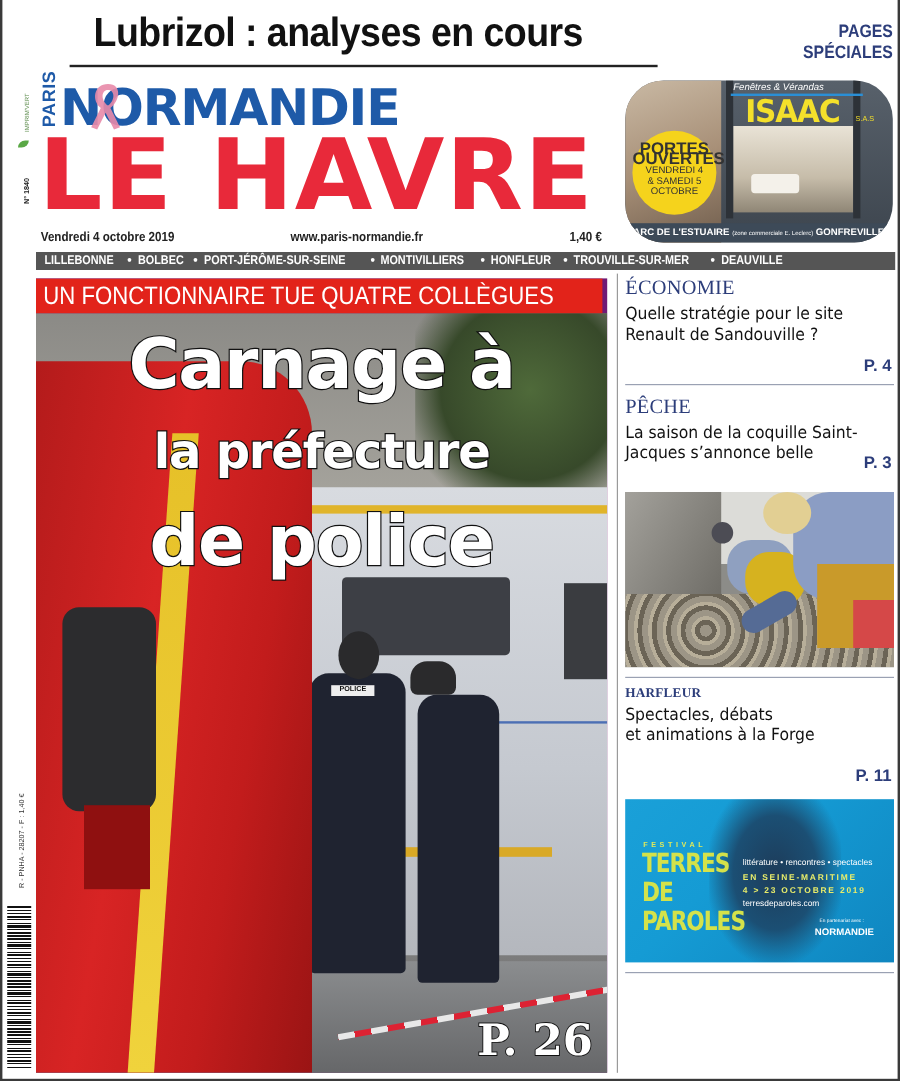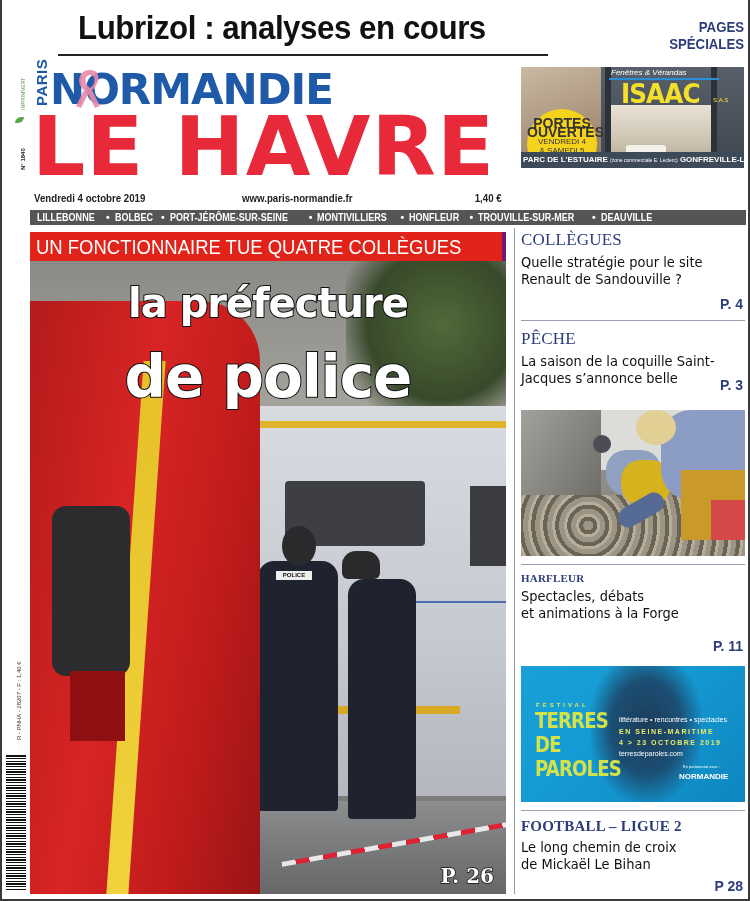--- a/index.html
+++ b/index.html
@@ -22,21 +22,21 @@
   .paris-label { position: absolute; left: 33px; top: 44px; font-size: 15px; font-weight: bold; color: #1e5aa8; transform: rotate(-90deg); transform-origin: left top; letter-spacing: 0.5px; }
   .normandie-logo { position: absolute; left: 50px; top: 3px; font-size: 42px; font-weight: bold; color: #1e5aa8; letter-spacing: -1px; transform: scaleX(1.0); white-space: nowrap; font-family: "DejaVu Sans", sans-serif; }
   .pink-ribbon { position: absolute; left: 70px; top: 4px; width: 40px; height: 44px; }
   .le-havre { position: absolute; left: 32px; top: 44px; font-size: 82px; font-weight: bold; color: #e8293a; letter-spacing: 1px; line-height: 82px; font-family: "DejaVu Sans", sans-serif; transform: scaleX(1.02); transform-origin: left; white-space: nowrap; }
   .dateline { position: absolute; left: 32px; top: 130px; width: 470px; height: 16px; font-size: 11px; font-weight: bold; color: #222; }
   .date { position: absolute; left: 2px; top: 0; transform: scaleX(0.88); transform-origin: left; white-space: nowrap; }
   .website { position: absolute; left: 210px; top: 0; transform: scaleX(0.88); transform-origin: left; white-space: nowrap; }
   .price { position: absolute; right: 0; top: 0; transform: scaleX(0.88); transform-origin: right; white-space: nowrap; }
 
   
-  .ad-isaac { position: absolute; left: 521px; top: 67px; width: 223px; height: 101px; overflow: hidden; background: linear-gradient(180deg, #58616b 0%, #3d454e 100%); }
+  .ad-isaac { position: absolute; left: 521px; top: 67px; width: 223px; height: 135px; overflow: hidden; background: linear-gradient(180deg, #58616b 0%, #3d454e 100%); border-radius: 32px; }
   .ad-isaac .house { position: absolute; left: 0; top: 0; width: 80px; height: 137px; background: linear-gradient(160deg, #c9b9a4 0%, #a89078 50%, #6e5c4c 100%); }
   .ad-isaac .interior { position: absolute; left: 90px; top: 38px; width: 100px; height: 72px; background: linear-gradient(180deg, #e9e3d6 0%, #c6bca9 60%, #8f8676 100%); }
   .ad-isaac .sofa { position: absolute; left: 105px; top: 78px; width: 40px; height: 16px; background: #f4f1ea; border-radius: 3px; }
   .ad-isaac .frame-col { position: absolute; top: 0; width: 6px; height: 115px; background: #2d3238; }
   .ad-isaac .tagline { position: absolute; left: 90px; top: 1px; font-size: 8px; color: #fff; font-style: italic; }
   .ad-isaac .tag-rule { position: absolute; left: 88px; top: 11px; width: 110px; height: 2px; background: #2a8fd6; }
   .ad-isaac .brand { position: absolute; left: 100px; top: 12px; font-size: 26px; font-weight: bold; color: #f4e02b; letter-spacing: -1px; font-family: "DejaVu Sans", sans-serif; transform: scaleX(0.95); transform-origin: left; }
   .ad-isaac .sas { position: absolute; left: 192px; top: 30px; font-size: 6px; color: #f4e02b; }
   .ad-isaac .badge { position: absolute; left: 6px; top: 42px; width: 70px; height: 70px; border-radius: 50%; background: #f5d31c; text-align: center; padding-top: 10px; color: #333; font-size: 8px; line-height: 9px; }
   .ad-isaac .badge b { display: block; font-size: 14px; }
@@ -66,21 +66,21 @@
   .ph-mirror { position: absolute; left: 22px; top: 245px; width: 78px; height: 170px; background: #2c2c2e; border-radius: 14px; }
   .ph-mirror-stem { position: absolute; left: 40px; top: 410px; width: 55px; height: 70px; background: #8f1010; }
   .ph-officer { position: absolute; background: #1f2330; border-radius: 16px 16px 4px 4px; }
   .ph-head { position: absolute; background: #2a2a2c; border-radius: 50%; }
   .ph-police-tag { position: absolute; left: 246px; top: 310px; width: 36px; height: 9px; background: #eee; color: #111; font-size: 6px; font-weight: bold; text-align: center; line-height: 9px; }
   .ph-ground { position: absolute; left: 230px; top: 540px; width: 246px; height: 93px; background: linear-gradient(180deg, #8b8d8f, #666769); }
   .ph-tape { position: absolute; left: 250px; top: 580px; width: 240px; height: 5px; background: repeating-linear-gradient(90deg, #e8e8e8 0 14px, #d23 14px 28px); transform: rotate(-10deg); }
 
   .main-headline { position: absolute; left: 0; top: 34px; width: 476px; text-align: center; color: #fff; font-family: "DejaVu Sans", sans-serif; font-weight: bold; font-size: 58px; line-height: 74px; letter-spacing: -1px; -webkit-text-stroke: 2px #111; paint-order: stroke fill; z-index: 3; }
   .main-headline .l2 { font-size: 40px; }
-  .main-page-ref { position: absolute; right: 12px; bottom: 6px; color: #fff; font-family: "DejaVu Serif", serif; font-weight: bold; font-size: 20px; -webkit-text-stroke: 1.5px #111; paint-order: stroke fill; z-index: 3; }
+  .main-page-ref { position: absolute; right: 12px; bottom: 6px; color: #fff; font-family: "DejaVu Serif", serif; font-weight: bold; font-size: 36px; -webkit-text-stroke: 1.5px #111; paint-order: stroke fill; z-index: 3; }
 
   
   .left-meta { position: absolute; left: 16px; top: 740px; font-size: 6px; color: #333; transform: rotate(-90deg); transform-origin: left top; white-space: nowrap; }
   .barcode { position: absolute; left: 6px; top: 755px; width: 20px; height: 135px; background: repeating-linear-gradient(180deg, #111 0 2px, #fff 2px 3px, #111 3px 4px, #fff 4px 6px, #111 6px 7px, #fff 7px 8px); }
 
   
   .sidebar { position: absolute; left: 514px; top: 228px; width: 234px; height: 666px; border-left: 1px solid #9a9a9a; }
   .teaser { position: absolute; left: 6px; width: 228px; }
   .teaser .section { font-family: "Liberation Serif", serif; color: #2c3d7a; font-size: 17px; letter-spacing: 0.2px; font-weight: normal; }
   .teaser .section.bold { font-weight: bold; }
@@ -194,32 +194,33 @@
     <div class="ph-police-tag">POLICE</div>
     <div class="ph-officer" style="left:318px;top:318px;width:68px;height:240px;"></div>
     <div class="ph-head" style="left:312px;top:290px;width:38px;height:28px;border-radius:14px 14px 6px 6px;"></div>
     <div class="ph-truck"></div>
     <div class="ph-truck-stripe"></div>
     <div class="ph-mirror"></div>
     <div class="ph-mirror-stem"></div>
     <div class="ph-tape"></div>
   </div>
   <div class="main-headline">
+    <div>Carnage à</div>
     <div class="l2">la préfecture</div>
     <div>de police</div>
   </div>
   <div class="main-page-ref">P. 26</div>
 </div>
 
 <div class="left-meta">R - PNHA - 28207 - F : 1,40 €</div>
 <div class="barcode"></div>
 
 <div class="sidebar">
   <div class="teaser" style="top:2px;">
-    <div class="section">COLLÈGUES</div>
+    <div class="section">ÉCONOMIE</div>
     <div class="title">
       <div>Quelle stratégie pour le site</div>
       <div>Renault de Sandouville ?</div>
     </div>
     <div class="page" style="top:66px;">P. 4</div>
   </div>
   <div class="divider" style="top:92px;"></div>
 
   <div class="teaser" style="top:101px;">
     <div class="section">PÊCHE</div>
@@ -262,21 +263,13 @@
     <div class="big" style="top:92px;">PAROLES</div>
     <div class="sub" style="top:50px;">littérature • rencontres • spectacles</div>
     <div class="sub yel" style="top:62px;">EN SEINE-MARITIME</div>
     <div class="sub yel" style="top:73px;">4 &gt; 23 OCTOBRE 2019</div>
     <div class="sub" style="top:84px;">terresdeparoles.com</div>
     <div class="partner">En partenariat avec :</div>
     <div class="pn-logo">NORMANDIE</div>
   </div>
   <div class="divider" style="top:582px;"></div>
 
-  <div class="teaser" style="top:590px;">
-    <div class="section bold" style="font-size:15px;">FOOTBALL – LIGUE 2</div>
-    <div class="title">
-      <div>Le long chemin de croix</div>
-      <div>de Mickaël Le Bihan</div>
-    </div>
-    <div class="page" style="top:60px;">P 28</div>
-  </div>
 </div>
 
 </body></html>

